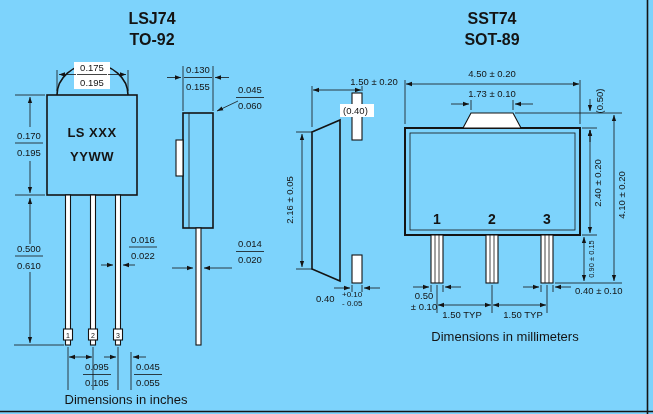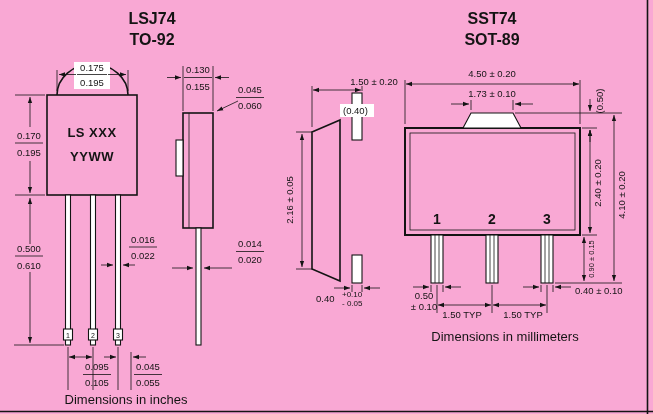--- a/index.html
+++ b/index.html
@@ -1,16 +1,16 @@
 <!DOCTYPE html>
 <html><head>
 <meta charset="utf-8">
 <style>
   html,body{margin:0;padding:0;background:#fff;}
-  .page{position:relative;width:653px;height:414px;background:#f9a8d4;overflow:hidden;
+  .page{position:relative;width:653px;height:414px;background:#7dd3fc;overflow:hidden;
         font-family:"Liberation Sans","DejaVu Sans",sans-serif;}
   svg{position:absolute;left:0;top:0;}
   text{fill:#141414;font-family:"Liberation Sans","DejaVu Sans",sans-serif;}
   .title{font-size:16px;font-weight:bold;}
   .caption{font-size:13px;}
   .marking{font-size:13px;font-weight:bold;letter-spacing:.5px;}
   .dim{font-size:9.5px;}
   .dim8{font-size:8px;}
   .dimS{font-size:7.5px;}
   .pinno{font-size:14px;font-weight:bold;}

